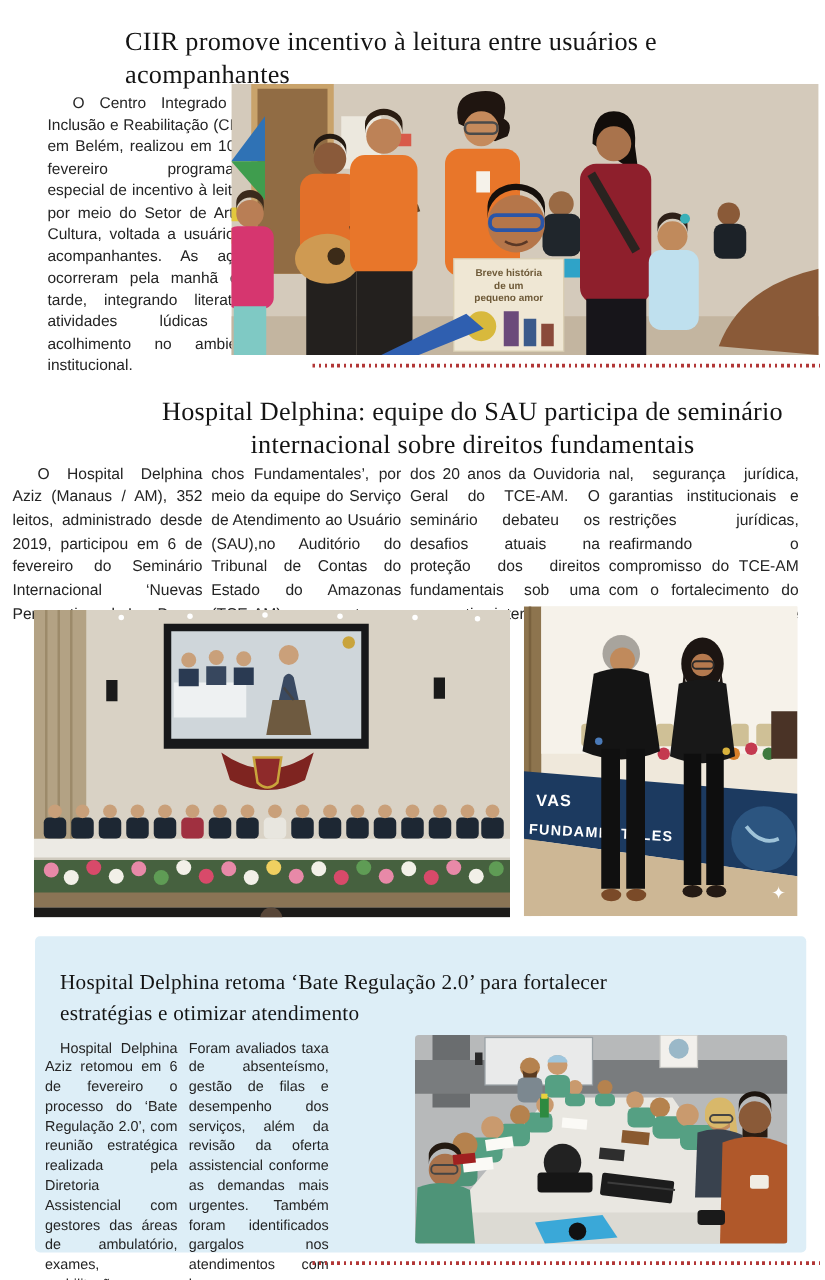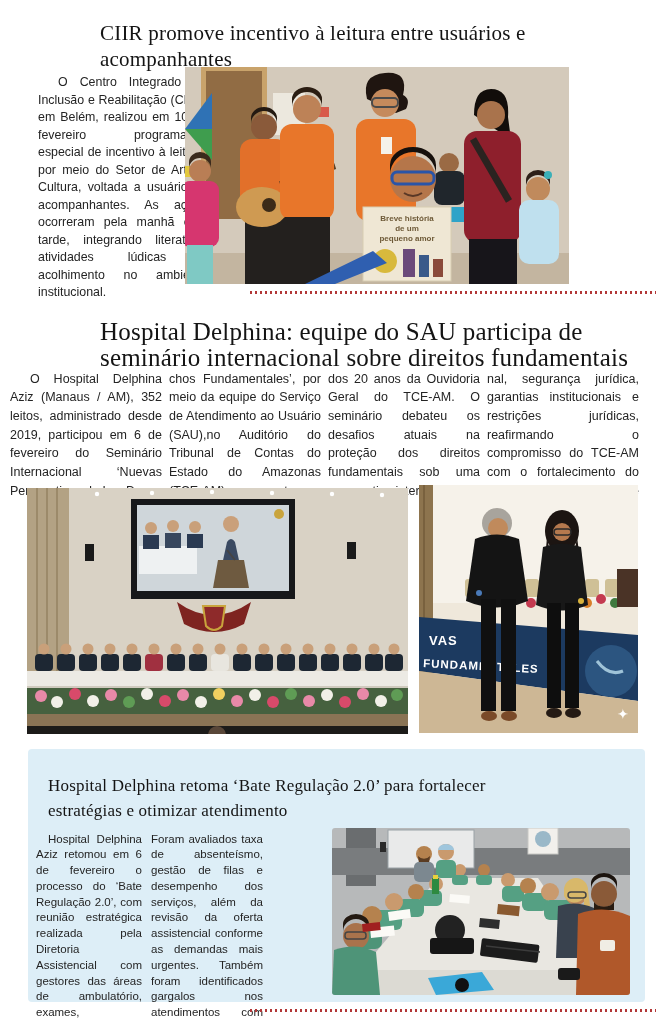--- a/index.html
+++ b/index.html
@@ -5,32 +5,32 @@
   html,body{margin:0;padding:0;}
   body{
     width:660px;height:1024px;position:relative;background:#ffffff;
     font-family:"Liberation Sans", sans-serif;color:#1f1f1f;overflow:hidden;
   }
   .headline{
     position:absolute;font-family:"Liberation Serif", serif;font-weight:normal;
     color:#141414;letter-spacing:0.2px;
   }
   .h1{left:100px;top:6px;width:552px;font-size:21px;line-height:26px;}
-  .h2{left:100px;top:302px;width:556px;font-size:25px;line-height:26px;}
+  .h2{left:100px;top:302px;width:556px;font-size:21px;line-height:26px;text-align:center;}
   .h3{left:48px;top:762px;width:500px;font-size:17px;line-height:25px;}
   .bodycol{
     position:absolute;text-align:justify;color:#242424;
   }
   .a1-body{left:10px;top:62px;width:169px;font-size:12.4px;line-height:17.5px;text-indent:20px;margin-left:28px;}
   .a2-cols{position:absolute;left:10px;top:357px;width:646px;display:flex;gap:7px;}
   .a2-col{width:152px;text-align:justify;font-size:12.5px;line-height:18.7px;color:#242424;}
   .a2-col.first{text-indent:20px;}
   .photo{position:absolute;overflow:hidden;}
   .photo svg{display:block;}
-  .a1-photo{left:185px;top:67px;width:384px;height:217px;}
+  .a1-photo{left:185px;top:67px;width:470px;height:217px;}
   .a2-photo-left{left:27px;top:488px;width:381px;height:246px;}
   .a2-photo-right{left:419px;top:485px;width:258px;height:248px;}
   .bluebox{
     position:absolute;left:28px;top:749px;width:617px;height:253px;
     background:#ddeef7;border-radius:4px;
   }
   .a3-col{position:absolute;top:820px;text-align:justify;font-size:11.5px;line-height:15.8px;color:#242424;}
   .a3-col1{left:36px;width:106px;text-indent:12px;}
   .a3-col2{left:151px;width:112px;}
   .a3-photo{left:332px;top:828px;width:298px;height:167px;border-radius:3px;}

